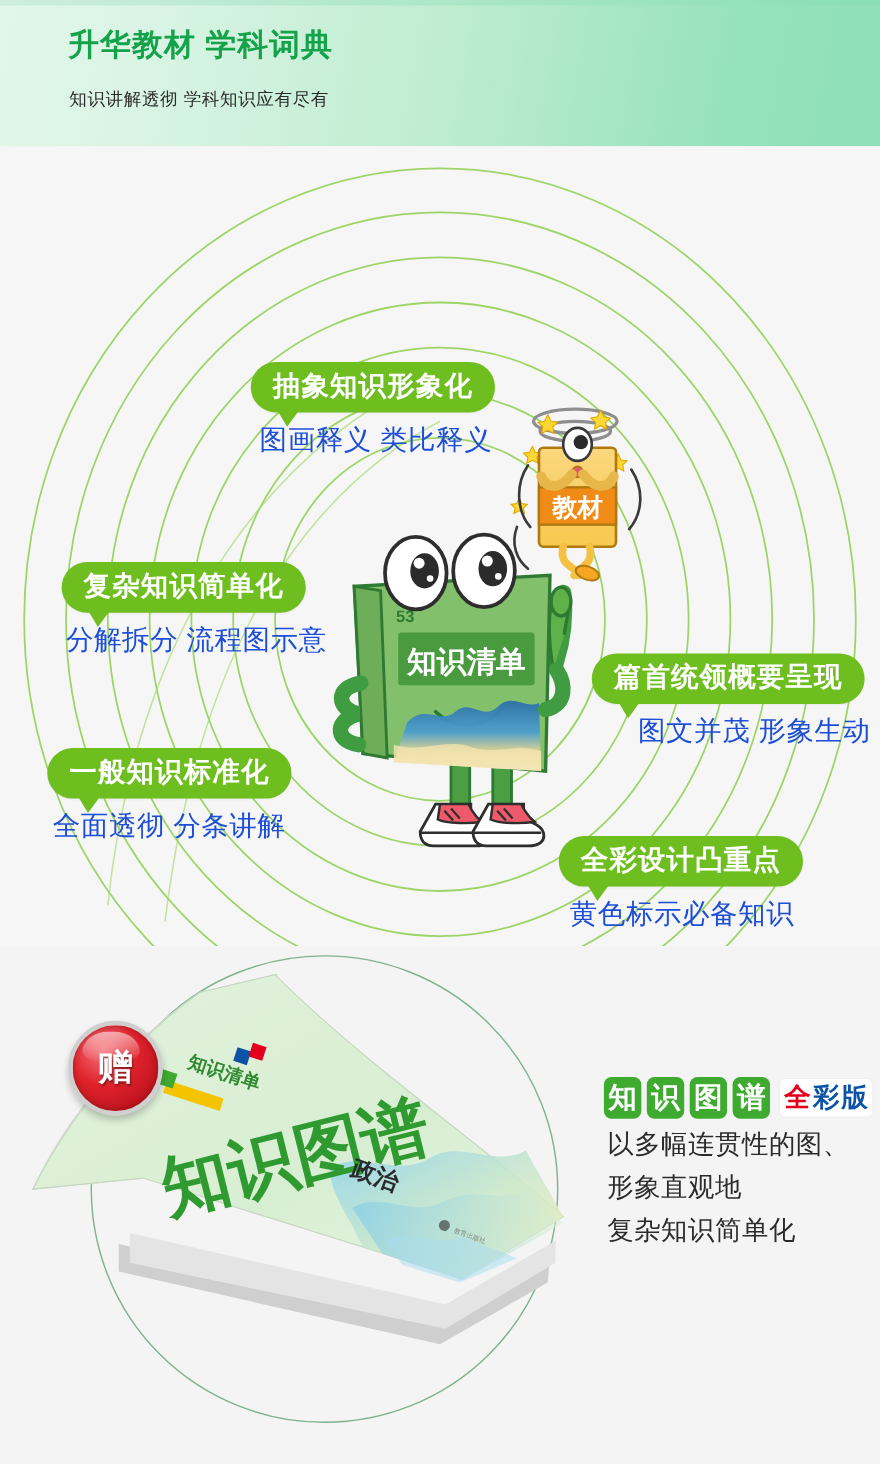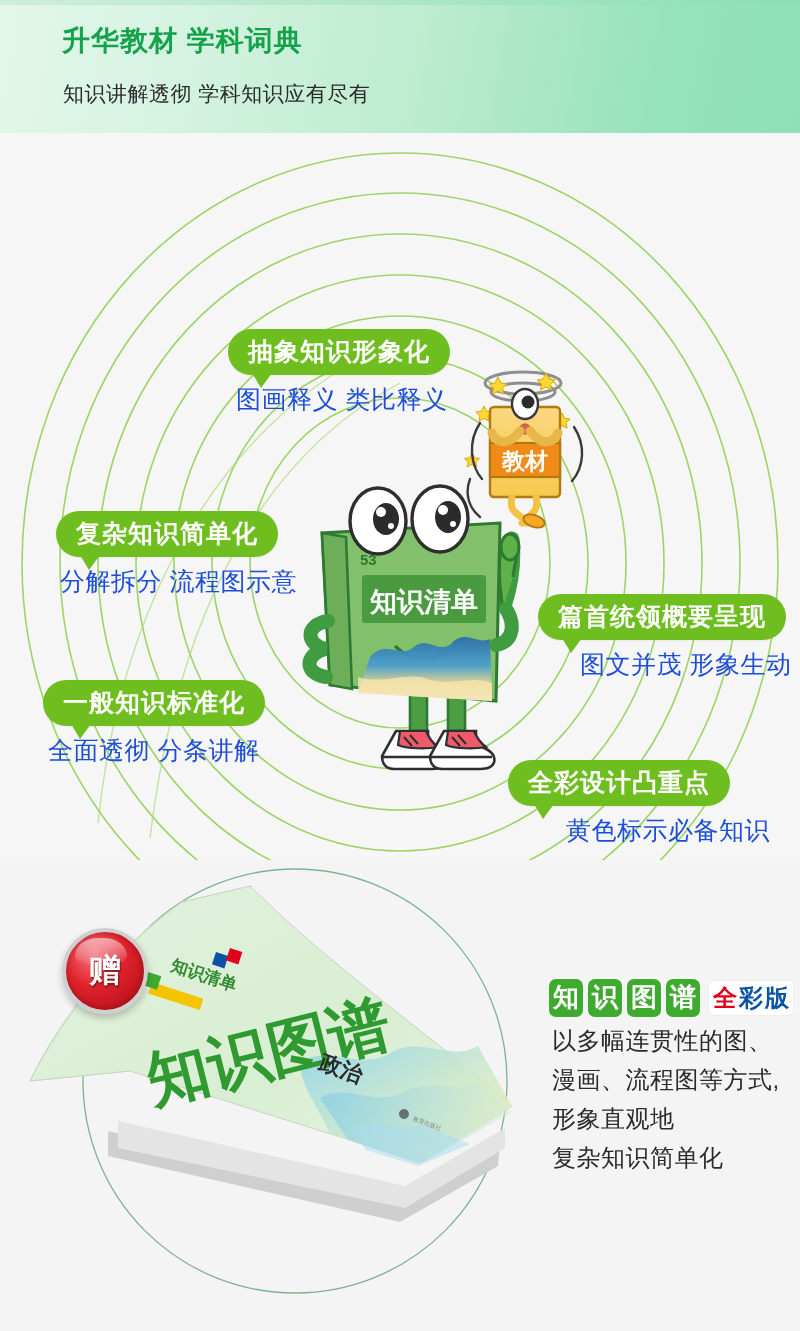--- a/index.html
+++ b/index.html
@@ -21,21 +21,21 @@
     background:linear-gradient(100deg,#cdeedc 0%,#8adfb4 100%);
   }
   #header-title{
     position:absolute; left:62px; top:22px;
     font-size:28px; font-weight:bold; color:#14a34a;
     letter-spacing:1px; white-space:nowrap;
     text-shadow:0 1px 0 rgba(255,255,255,.35);
   }
   #header-sub{
     position:absolute; left:63px; top:80px;
-    font-size:21px; color:#2b2b2b; letter-spacing:.5px; white-space:nowrap;
+    font-size:16px; color:#2b2b2b; letter-spacing:.5px; white-space:nowrap;
   }
 
   
   #feature-section{
     position:absolute; left:0; top:133px; width:800px; height:727px;
     background:#f6f6f6; overflow:hidden;
   }
   #arc-layer{ position:absolute; left:0; top:0; width:800px; height:727px; }
 
   .pill{
@@ -74,21 +74,21 @@
   #pill-3{ left:43px; top:547px; }
   #pill-3 .tail{ left:28px; }
   #sub-3{ left:48px; top:601px; }
 
   #pill-5{ left:538px; top:461px; }
   #pill-5 .tail{ left:24px; }
   #sub-5{ left:554px; top:515px;margin-left:26px; }
 
   #pill-6{ left:508px; top:627px; }
   #pill-6 .tail{ left:26px; }
-  #sub-6{ left:518px; top:681px;margin-left:48px; }
+  #sub-6{ left:518px; top:681px; }
 
   
   #mascot{ position:absolute; left:300px; top:220px; width:330px; height:430px; }
 
   
   #bottom-section{
     position:absolute; left:0; top:860px; width:800px; height:471px;
     background:#f4f4f4; overflow:hidden;
   }
   #gift-badge{
@@ -365,16 +365,15 @@
   <span class="atlas-ch">谱</span>
   <span id="atlas-badge">
     <span class="cc-red">全</span>
     <span class="cc-blue">彩</span>
     <span class="cc-blue2">版</span>
   </span>
 </div>
 
 <div id="atlas-desc">
   <div>以多幅连贯性的图、</div>
-  <div>漫画、流程图等方式,</div>
   <div>形象直观地</div>
   <div>复杂知识简单化</div>
 </div>
 
 </body></html>

